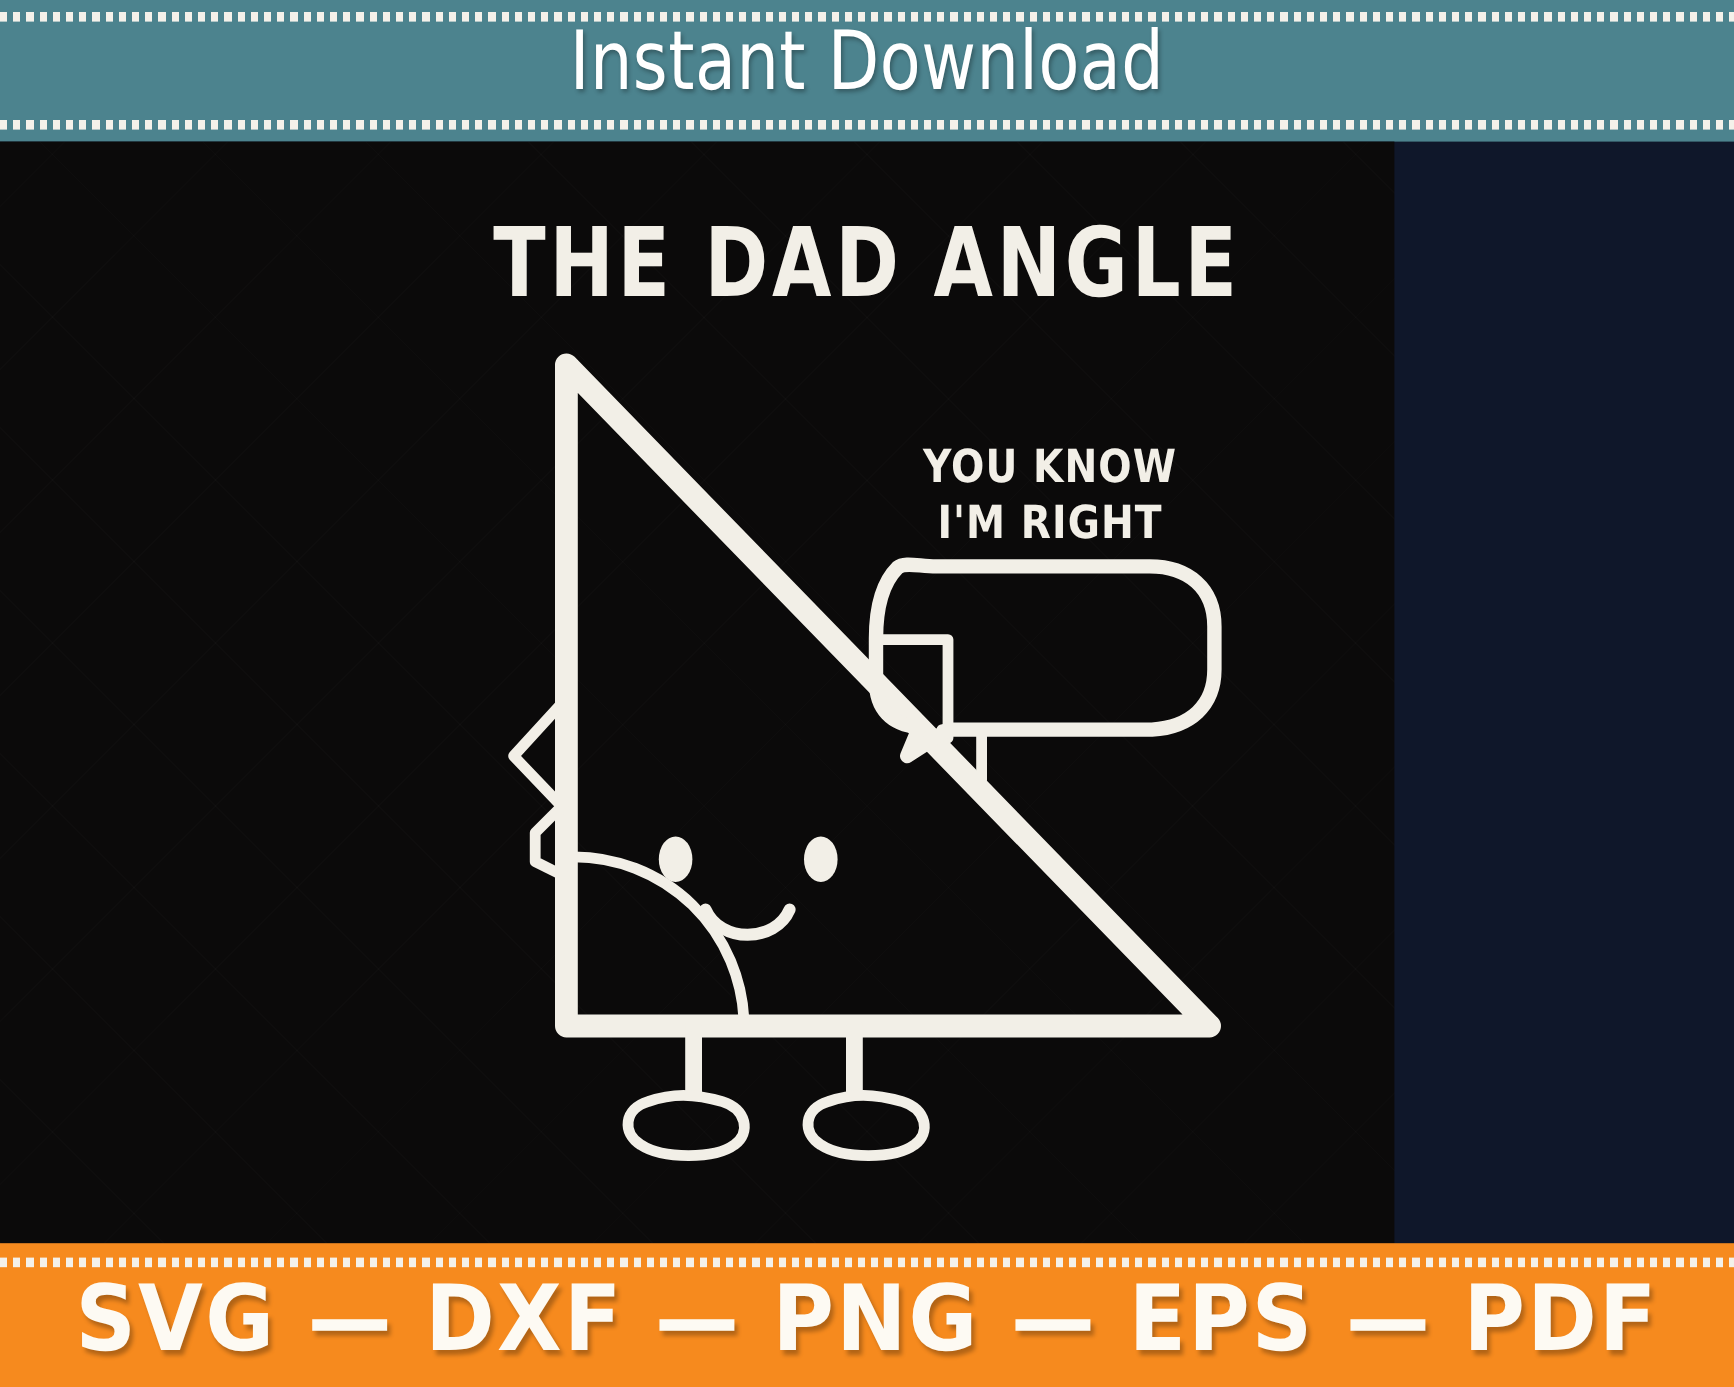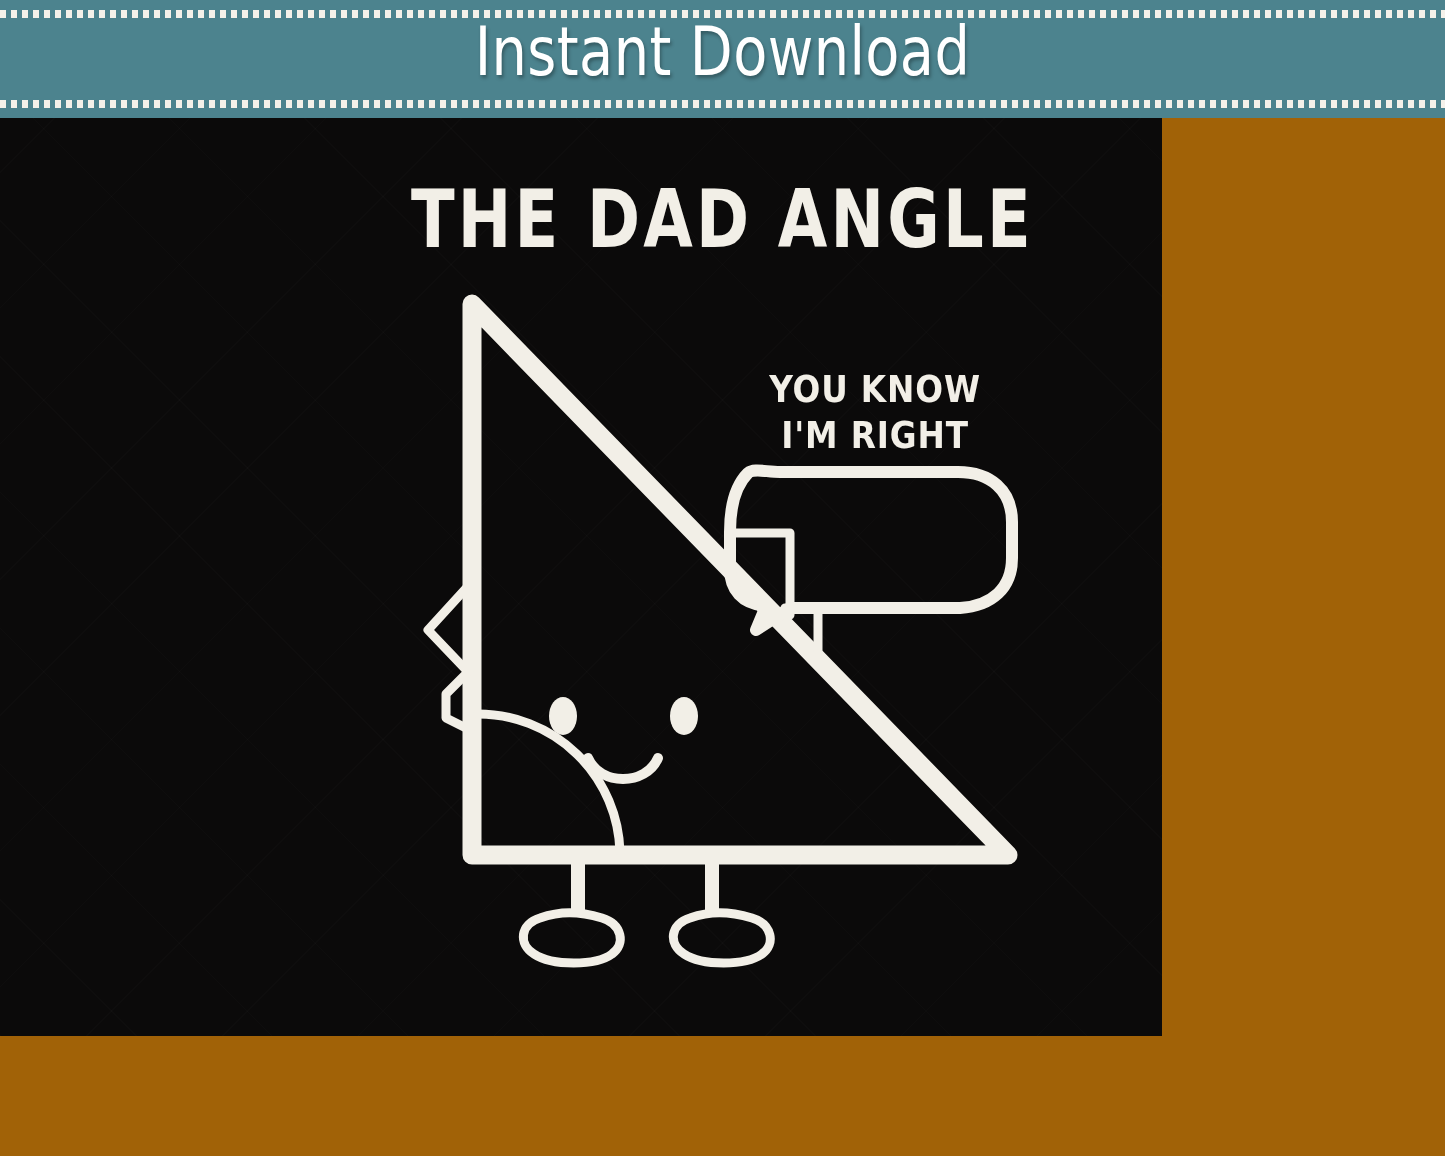--- a/index.html
+++ b/index.html
@@ -5,21 +5,21 @@
   html,body{margin:0;padding:0;background:#ffffff;}
   body{
     font-family:"Liberation Sans", sans-serif;
     -webkit-font-smoothing:antialiased;
   }
   .canvas{
     position:relative;
     width:1445px;
     height:1156px;
     overflow:hidden;
-    background:#a16207;
+    background:#0f172a;
   }
 
   
   .top-banner{
     position:absolute;
     left:0; top:0;
     width:1445px;
     height:118px;
     background:#4c838e;
     overflow:hidden;
@@ -204,14 +204,18 @@
       <ellipse cx="563" cy="598" rx="14" ry="19" fill="#f2efe7"></ellipse>
       <ellipse cx="684" cy="598" rx="14" ry="19" fill="#f2efe7"></ellipse>
     </svg>
 
     <div class="bubble-text">
       <span class="l1">YOU KNOW</span>
       <span class="l2">I'M RIGHT</span>
     </div>
   </div>
 
+  <div class="bottom-banner">
+    <div class="dash-row d1"></div>
+    <div class="bottom-banner-title">SVG — DXF — PNG — EPS — PDF</div>
+  </div>
 
 </div>
 
 </body></html>

